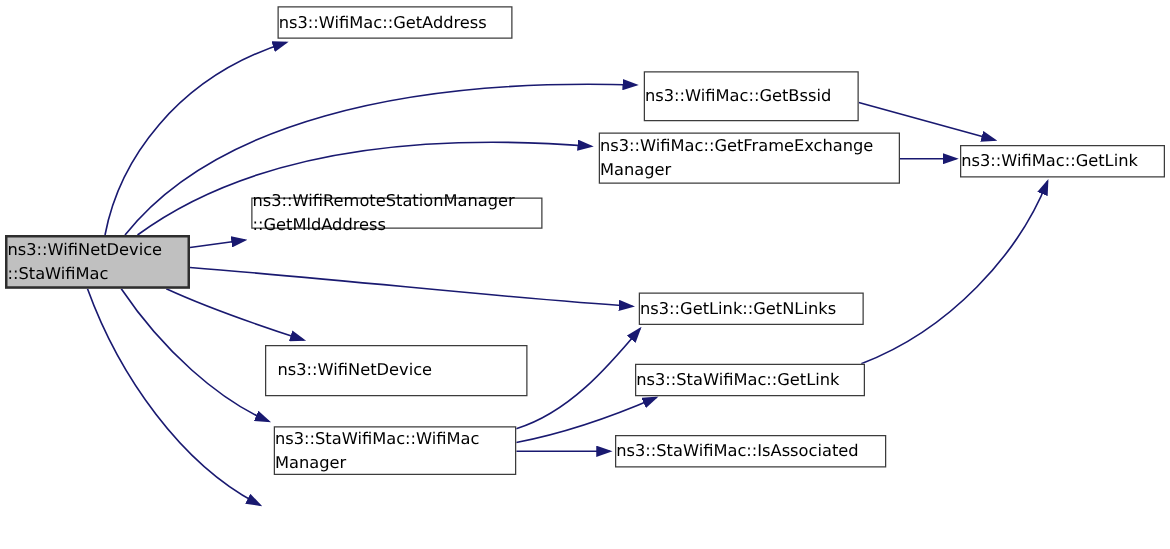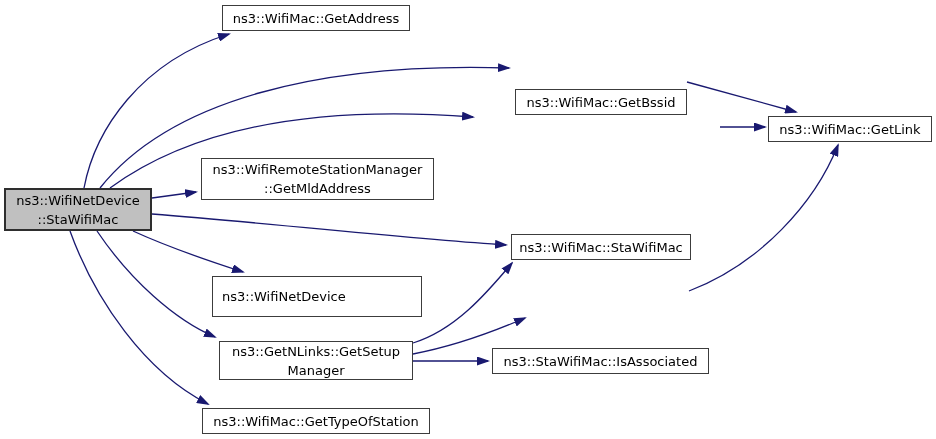--- a/index.html
+++ b/index.html
@@ -15,21 +15,21 @@
     position:absolute;
     box-sizing:border-box;
     border:1px solid #3c3c3c;
     background:#ffffff;
     color:#000000;
     font-size:13px;
     line-height:19px;
     display:flex;
     flex-direction:column;
     justify-content:center;
-    align-items:center;
+    align-items:flex-start;
     text-align:center;
     white-space:nowrap;
     z-index:2;
   }
   .node.focus{background:#c0c0c0;border:2px solid #2e2e2e;}
   .node.left-align{align-items:flex-start;padding-left:9px;text-align:left;}
   path.edge{stroke:#191970;stroke-width:1.3;fill:none;}
 </style>
 </head>
 <body>
@@ -60,49 +60,53 @@
 
   <div class="node focus" style="left:4px;top:188px;width:148px;height:43px;">
     <span>ns3::WifiNetDevice</span>
     <span>::StaWifiMac</span>
   </div>
 
   <div class="node" style="left:222px;top:5px;width:188px;height:26px;">
     <span>ns3::WifiMac::GetAddress</span>
   </div>
 
-  <div class="node" style="left:515px;top:57px;width:172px;height:26px;margin-top:32px;">
+  <div class="node" style="left:515px;top:57px;width:172px;height:40px;">
     <span>ns3::WifiMac::GetBssid</span>
   </div>
 
+  <div class="node" style="left:479px;top:106px;width:241px;height:41px;">
+    <span>ns3::WifiMac::GetFrameExchange</span>
+    <span>Manager</span>
+  </div>
 
   <div class="node" style="left:768px;top:116px;width:164px;height:26px;">
     <span>ns3::WifiMac::GetLink</span>
   </div>
 
-  <div class="node" style="left:201px;top:158px;width:233px;height:42px;">
+  <div class="node" style="left:201px;top:158px;width:233px;height:25px;">
     <span>ns3::WifiRemoteStationManager</span>
     <span>::GetMldAddress</span>
   </div>
 
   <div class="node" style="left:511px;top:234px;width:180px;height:26px;">
-    <span>ns3::WifiMac::StaWifiMac</span>
+    <span>ns3::GetLink::GetNLinks</span>
   </div>
 
   <div class="node left-align" style="left:212px;top:276px;width:210px;height:41px;">
     <span>ns3::WifiNetDevice</span>
   </div>
 
+  <div class="node" style="left:508px;top:291px;width:184px;height:26px;">
+    <span>ns3::StaWifiMac::GetLink</span>
+  </div>
 
   <div class="node" style="left:219px;top:341px;width:194px;height:39px;">
-    <span>ns3::GetNLinks::GetSetup</span>
+    <span>ns3::StaWifiMac::WifiMac</span>
     <span>Manager</span>
   </div>
 
   <div class="node" style="left:492px;top:348px;width:217px;height:26px;">
     <span>ns3::StaWifiMac::IsAssociated</span>
   </div>
 
-  <div class="node" style="left:202px;top:408px;width:228px;height:26px;">
-    <span>ns3::WifiMac::GetTypeOfStation</span>
-  </div>
 
 </div>
 
 </body></html>

